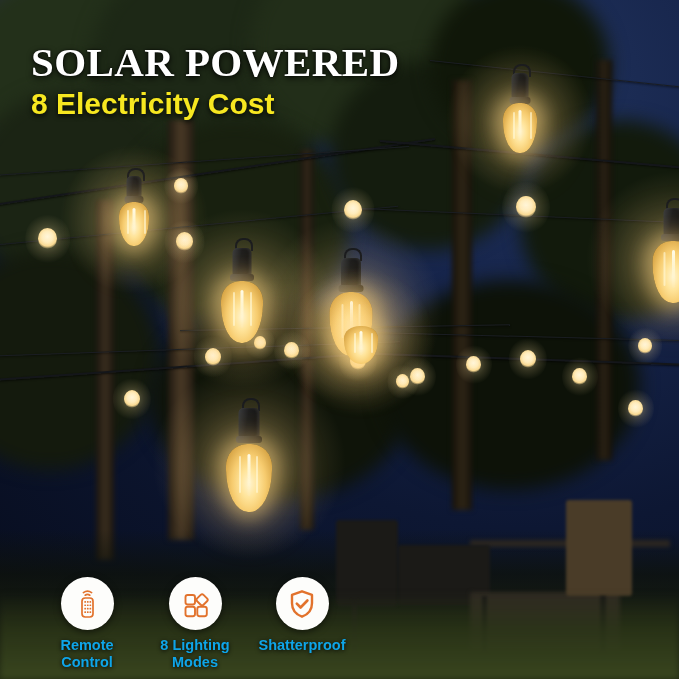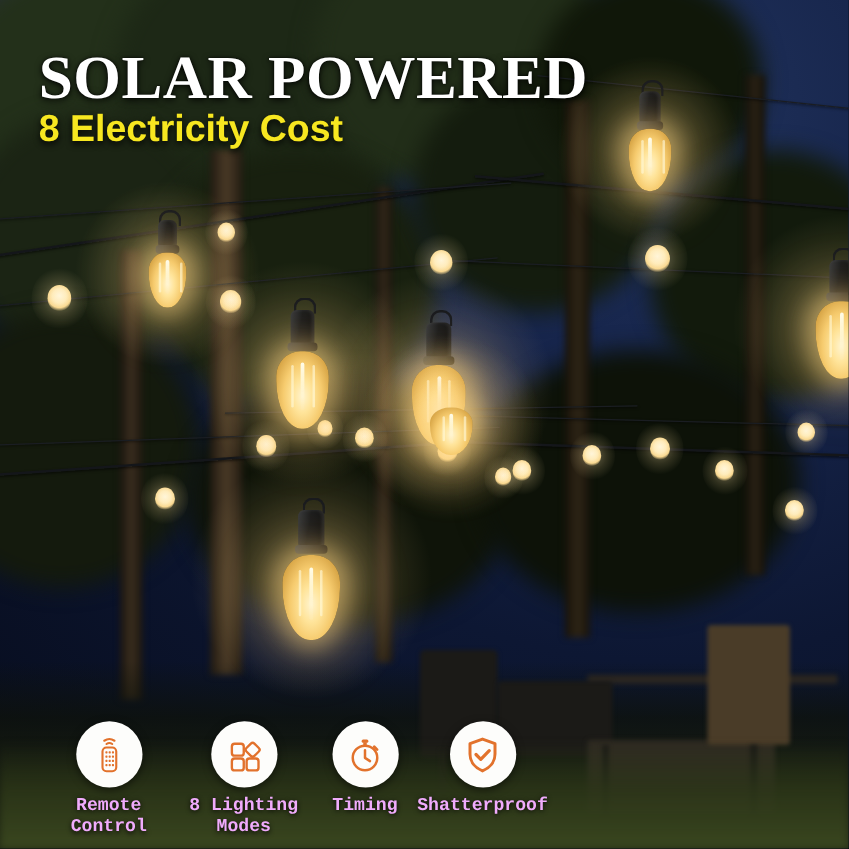--- a/index.html
+++ b/index.html
@@ -65,37 +65,37 @@
     border-radius:2px;filter:blur(.4px);}
   .bulb .glass::after{content:"";position:absolute;left:28%;top:18%;
     width:2px;height:54%;background:rgba(255,250,220,.6);border-radius:2px;filter:blur(.5px);
     box-shadow:17px 0 0 rgba(255,250,220,.6);}
   .bulb .halo{position:absolute;left:50%;top:46%;transform:translate(-50%,-50%);
     width:150px;height:150px;border-radius:50%;pointer-events:none;
     background:radial-gradient(circle,rgba(255,226,160,.34) 0%,rgba(255,216,140,.14) 38%,rgba(255,210,130,0) 70%);}
 
   
   .copy{position:absolute;left:31px;top:40px;width:620px;}
-  .t1{font-family:"Liberation Serif",serif;font-weight:700;font-size:49px;line-height:44px;
+  .t1{font-family:"Liberation Serif",serif;font-weight:700;font-size:41px;line-height:44px;
     color:#fff;letter-spacing:.4px;
     text-shadow:0 2px 6px rgba(0,0,0,.85),0 0 2px rgba(0,0,0,.9);}
   .t2{font-weight:700;font-size:30px;line-height:36px;color:#f7e720;margin-top:2px;
     text-shadow:0 2px 5px rgba(0,0,0,.85);}
   .t3{font-weight:700;font-size:24px;line-height:30px;color:#fff;margin-top:3px;
     text-shadow:0 2px 5px rgba(0,0,0,.85);}
 
   
   .features{position:absolute;left:26px;bottom:8px;width:630px;
     display:flex;align-items:flex-start;gap:0;}
   .feat{width:auto;display:flex;flex-direction:column;align-items:center;}
   .feat .circle{width:53px;height:53px;border-radius:50%;background:#fdfdfb;
     display:flex;align-items:center;justify-content:center;
     box-shadow:0 2px 7px rgba(0,0,0,.55);}
-  .feat .lbl{margin-top:7px;color:#f0abfc;font-weight:700;font-size:14.5px;line-height:17px;
-    text-align:center;text-shadow:0 1px 4px rgba(0,0,0,.9);white-space:pre-line;font-family:Liberation Mono, monospace;}
+  .feat .lbl{margin-top:7px;color:#0ea5e9;font-weight:700;font-size:14.5px;line-height:17px;
+    text-align:center;text-shadow:0 1px 4px rgba(0,0,0,.9);white-space:pre-line;}
   .f0{margin-left:18px;width:86px;}
   .f1{margin-left:16px;width:98px;align-items:center;}
   .f2{margin-left:12px;width:72px;}
   .f3{margin-left:12px;width:92px;}
   .f4{margin-left:10px;width:96px;}
 </style>
 </head>
 <body>
 
 <div class="stage">
@@ -267,32 +267,20 @@
           <rect x="7.5" y="8" width="9.5" height="9.5" rx="2.2" fill="none" stroke="#E2722C" stroke-width="1.9"></rect>
           <rect x="7.5" y="19.8" width="9.5" height="9.5" rx="2.2" fill="none" stroke="#E2722C" stroke-width="1.9"></rect>
           <rect x="19.3" y="19.8" width="9.5" height="9.5" rx="2.2" fill="none" stroke="#E2722C" stroke-width="1.9"></rect>
           <rect x="19.6" y="8.3" width="9" height="9" rx="2" fill="none" stroke="#E2722C" stroke-width="1.9" transform="rotate(45 24.1 12.8)"></rect>
         </svg>
       </div>
       <div class="lbl">8 Lighting
 Modes</div>
     </div>
 
-    <div class="feat f2">
-      <div class="circle">
-        <svg width="34" height="34" viewBox="0 0 34 34">
-          <circle cx="17" cy="19.3" r="9.8" fill="none" stroke="#E2722C" stroke-width="2"></circle>
-          <rect x="14.3" y="4.6" width="5.4" height="2.6" rx="1.2" fill="#E2722C"></rect>
-          <rect x="15.6" y="6.8" width="2.8" height="3.2" fill="#E2722C"></rect>
-          <path d="M24.4 10.4l2.3 2.3" stroke="#E2722C" stroke-width="2.2" stroke-linecap="round"></path>
-          <path d="M17 13.2v6.1l4 2.6" fill="none" stroke="#E2722C" stroke-width="2" stroke-linecap="round" stroke-linejoin="round"></path>
-        </svg>
-      </div>
-      <div class="lbl">Timing</div>
-    </div>
 
 
     <div class="feat f4">
       <div class="circle">
         <svg width="34" height="34" viewBox="0 0 34 34">
           <path d="M17 4.3l10 3.6v8.3c0 6.4-4.3 11.3-10 13.5-5.7-2.2-10-7.1-10-13.5V7.9z" fill="none" stroke="#E2722C" stroke-width="2.4" stroke-linejoin="round"></path>
           <path d="M11.8 16.6l3.8 3.9 6.8-7" fill="none" stroke="#E2722C" stroke-width="2.6" stroke-linecap="round" stroke-linejoin="round"></path>
         </svg>
       </div>
       <div class="lbl">Shatterproof</div>

